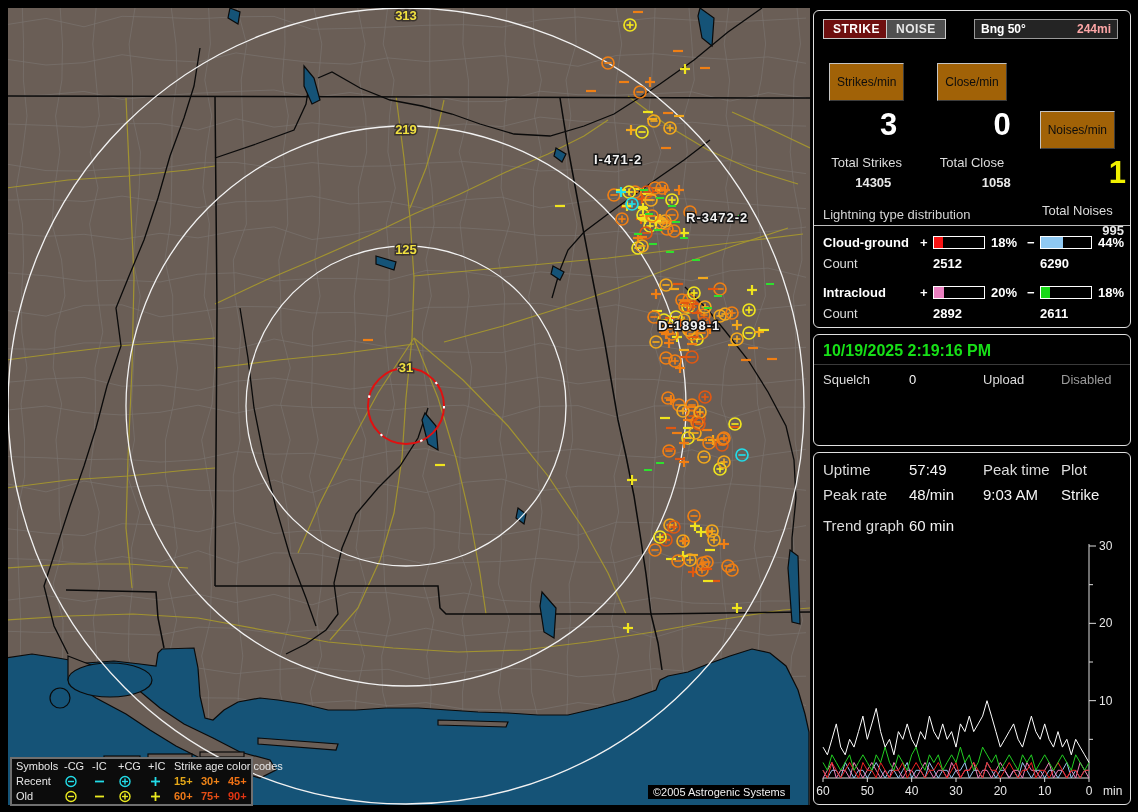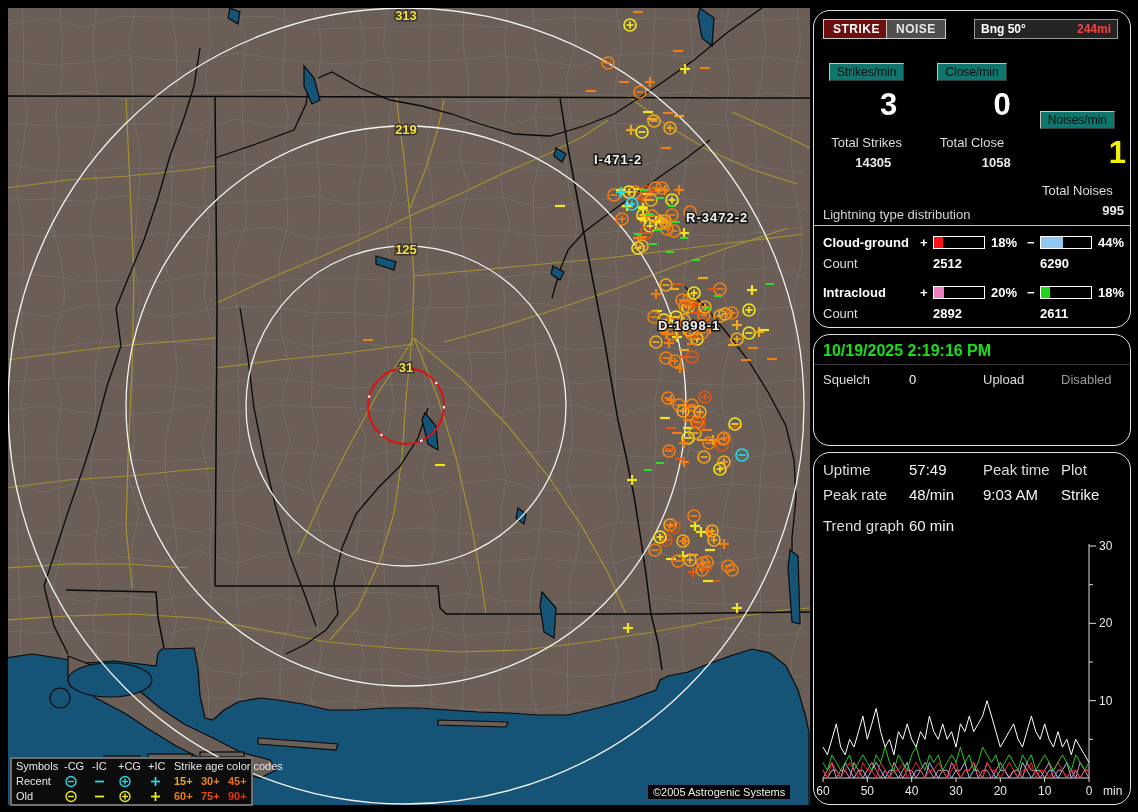--- a/index.html
+++ b/index.html
@@ -11,33 +11,33 @@
   #map-legend{position:absolute;left:2px;top:749px;width:243px;height:49px;background:#0c0c0c;
     border:2px solid #6f6f6f;box-sizing:border-box;color:#e6e6e6;font-size:11px;line-height:15px;}
   .lg-row{display:grid;grid-template-columns:48px 28px 26px 30px 26px 27px 27px 27px;align-items:center;height:15px;padding-left:4px;}
   .lg-head span{white-space:nowrap;}
   .lg-age-head{grid-column:6 / span 3;white-space:nowrap;}
   .lg-sym{display:flex;align-items:center;justify-content:flex-start;}
   #map-copyright{position:absolute;left:640px;top:777px;background:#000;color:#f0f0f0;
     font-size:11px;padding:1px 5px;white-space:nowrap;}
   
   .panel{position:absolute;left:813px;width:318px;background:#000;border:1px solid #e0e0e0;
-    border-radius:17px;box-sizing:border-box;color:#e8e8e8;font-size:13px;}
+    border-radius:6px;box-sizing:border-box;color:#e8e8e8;font-size:13px;}
   #panel-stats{top:10px;height:318px;}
   #panel-status{top:334px;height:112px;}
   #panel-trend{top:452px;height:353px;}
   .btn{display:inline-block;font-weight:bold;font-size:12px;padding:2px 9px;border:1px solid #c8c8c8;
     color:#fff;letter-spacing:.5px;cursor:default;}
   #btn-strike{background:#6e0f0f;position:absolute;left:9px;top:8px;}
   #btn-noise{background:#4f4f4f;position:absolute;left:72px;top:8px;color:#e8e8e8;}
   #bng-box{position:absolute;right:12px;top:8px;width:130px;border:1px solid #999;background:#242424;
     font-weight:bold;font-size:12px;padding:2px 6px;display:flex;justify-content:space-between;}
-  #bng-label{color:#fff;} #bng-dist{color:#ef4444;}
+  #bng-label{color:#fff;} #bng-dist{color:#fca5a5;}
   .rate-grid{position:absolute;left:0;top:52px;width:100%;display:grid;grid-template-columns:1fr 1fr 1fr;}
-  .chip{background:#0f766e;color:#0d0d0d;font-size:12px;padding:1px 7px;border:1px solid #c4c4c4;
+  .chip{background:#a16207;color:#0d0d0d;font-size:12px;padding:11px 7px;border:1px solid #c4c4c4;
     border-bottom-color:#3c3c3c;border-right-color:#3c3c3c;justify-self:center;}
   .rate-num{font-size:31px;font-weight:bold;text-align:right;margin-top:6px;}
   .rg-col1 .rate-num{padding-right:22px;} .rg-col2 .rate-num{padding-right:14px;} .rg-col3 .rate-num{padding-right:4px;}
   .total-label{margin-top:12px;text-align:center;color:#dcdcdc;font-size:13px;}
   .total-val{margin-top:5px;font-weight:bold;text-align:right;}
   .rg-col1 .total-val{padding-right:28px;} .rg-col2 .total-val{padding-right:14px;} .rg-col3 .total-val{padding-right:6px;}
   #dist-block{position:absolute;left:0;top:196px;width:100%;}
   #dist-header{color:#d4d4d4;padding:0 9px 3px 9px;border-bottom:1px solid #bdbdbd;font-size:13px;}
   .dist-row{display:grid;grid-template-columns:97px 13px 54px 40px 13px 54px 40px;align-items:center;
     padding-left:9px;margin-top:9px;}

